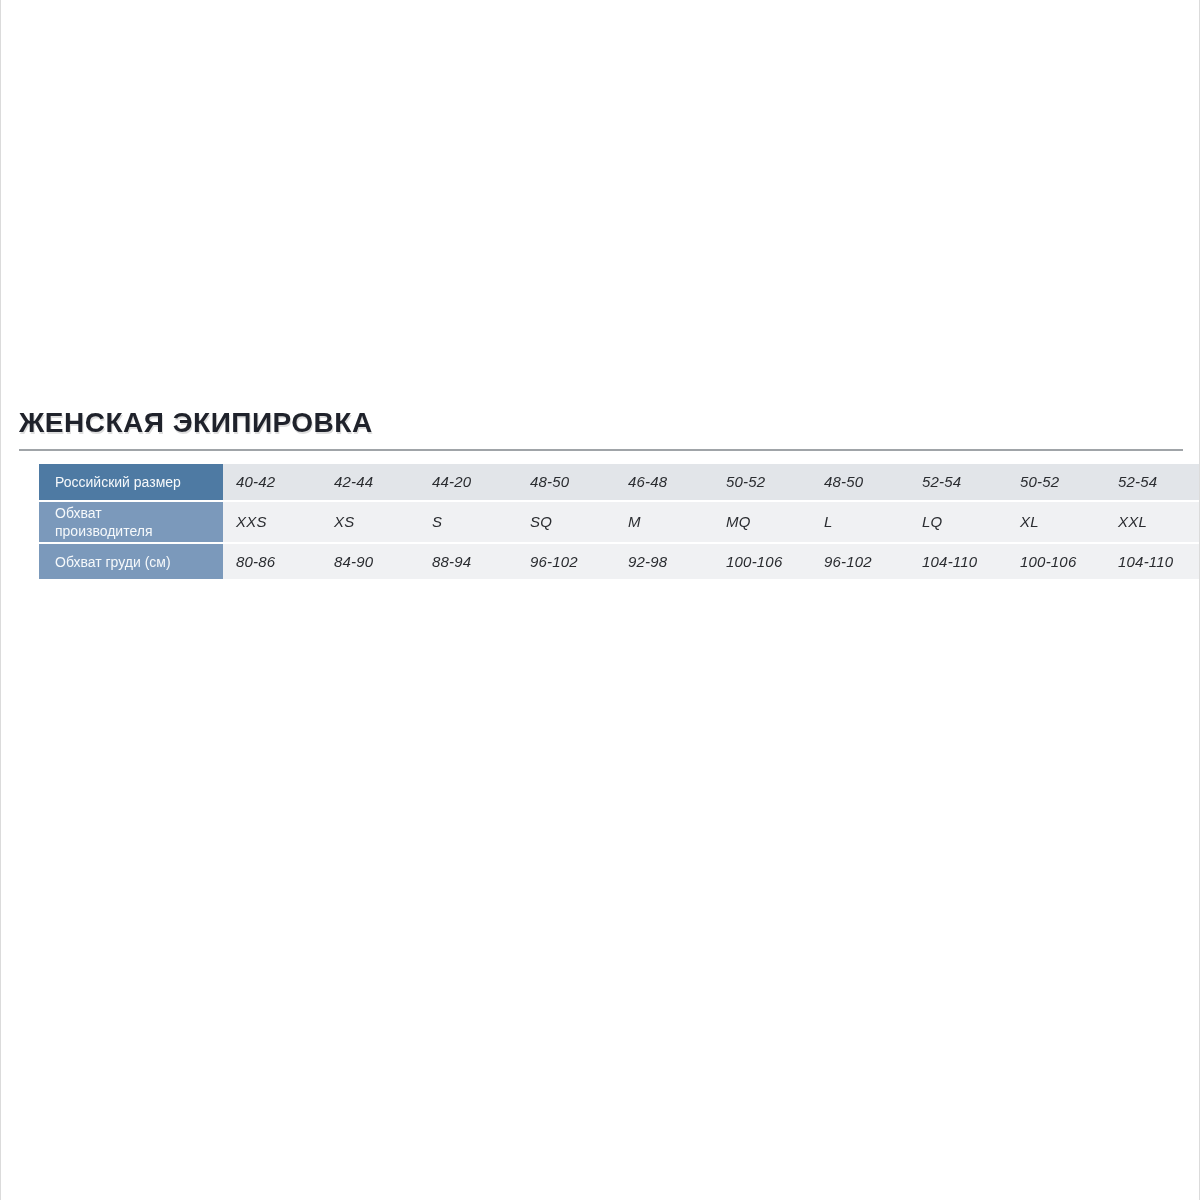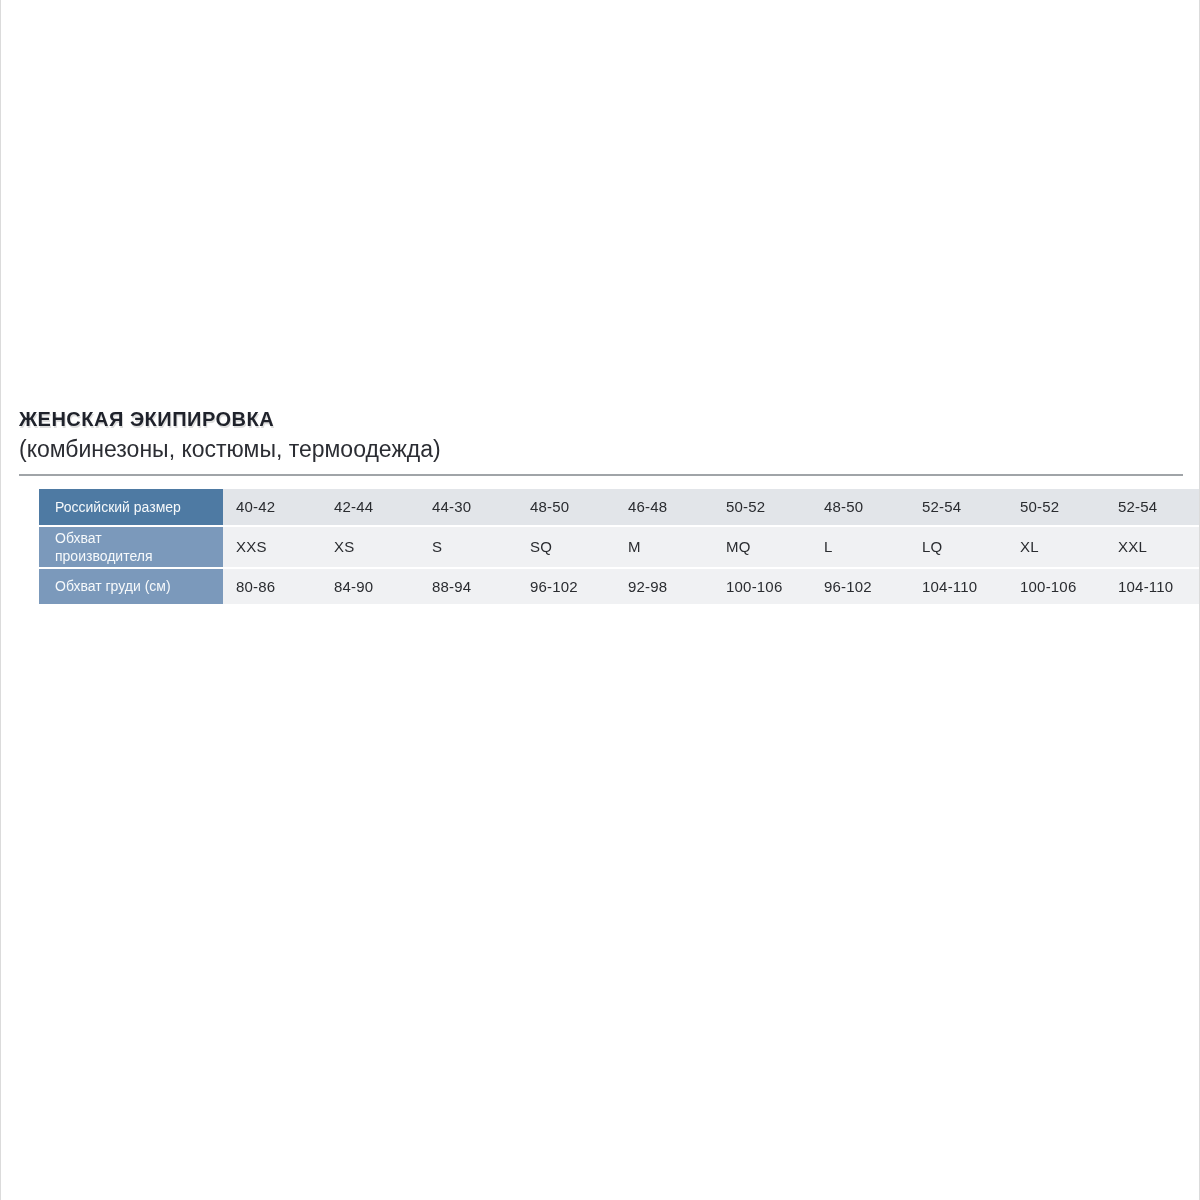--- a/index.html
+++ b/index.html
@@ -13,21 +13,21 @@
     border-right: 1px solid #dbdbdb;
     overflow: hidden;
   }
   .content {
     position: absolute;
     left: 18px;
     top: 408px;
     width: 1164px;
   }
   .page-title {
-    font-size: 20px;
+    font-size: 28px;
     font-weight: bold;
     letter-spacing: 0.5px;
     color: var(--title-text, #1f222b);
     text-shadow: 1px 2px 0 rgba(160,160,160,0.35);
     line-height: 1.1;
   }
   .page-subtitle {
     font-size: 23px;
     font-weight: normal;
     color: var(--subtitle-text, #2b2d33);
@@ -64,37 +64,36 @@
   td.val {
     width: 98px;
     font-size: 15px;
     letter-spacing: 0.2px;
     color: var(--value-text, #2a2c30);
     padding-left: 13px;
     text-align: left;
   }
   .lbl-dark  { background: var(--label-dark,  #4e7aa3); }
   .lbl-light { background: var(--label-light, #7b99bb); }
-  .cell-dark  { background: var(--row-dark,  #e2e5e9); }
-  .cell-light { background: var(--row-light, #f0f1f3); }
+  .cell-dark  { background: var(--row-dark,  #e2e5e9); font-style: italic; }
+  .cell-light { background: var(--row-light, #f0f1f3); font-style: italic; }
 </style>
 </head>
 <body>
 
 <div class="content">
   <h1 class="page-title">ЖЕНСКАЯ ЭКИПИРОВКА</h1>
-  <div class="page-subtitle">(комбинезоны, костюмы, термоодежда)</div>
   <hr class="divider">
   <table class="size-table">
     <tbody>
         <tr>
           <th class="row-label lbl-dark">Российский размер</th>
           <td class="val cell-dark">40-42</td>
           <td class="val cell-dark">42-44</td>
-          <td class="val cell-dark">44-30</td>
+          <td class="val cell-dark">44-20</td>
           <td class="val cell-dark">48-50</td>
           <td class="val cell-dark">46-48</td>
           <td class="val cell-dark">50-52</td>
           <td class="val cell-dark">48-50</td>
           <td class="val cell-dark">52-54</td>
           <td class="val cell-dark">50-52</td>
           <td class="val cell-dark">52-54</td>
         </tr>
         <tr>
           <th class="row-label lbl-light">Обхват

